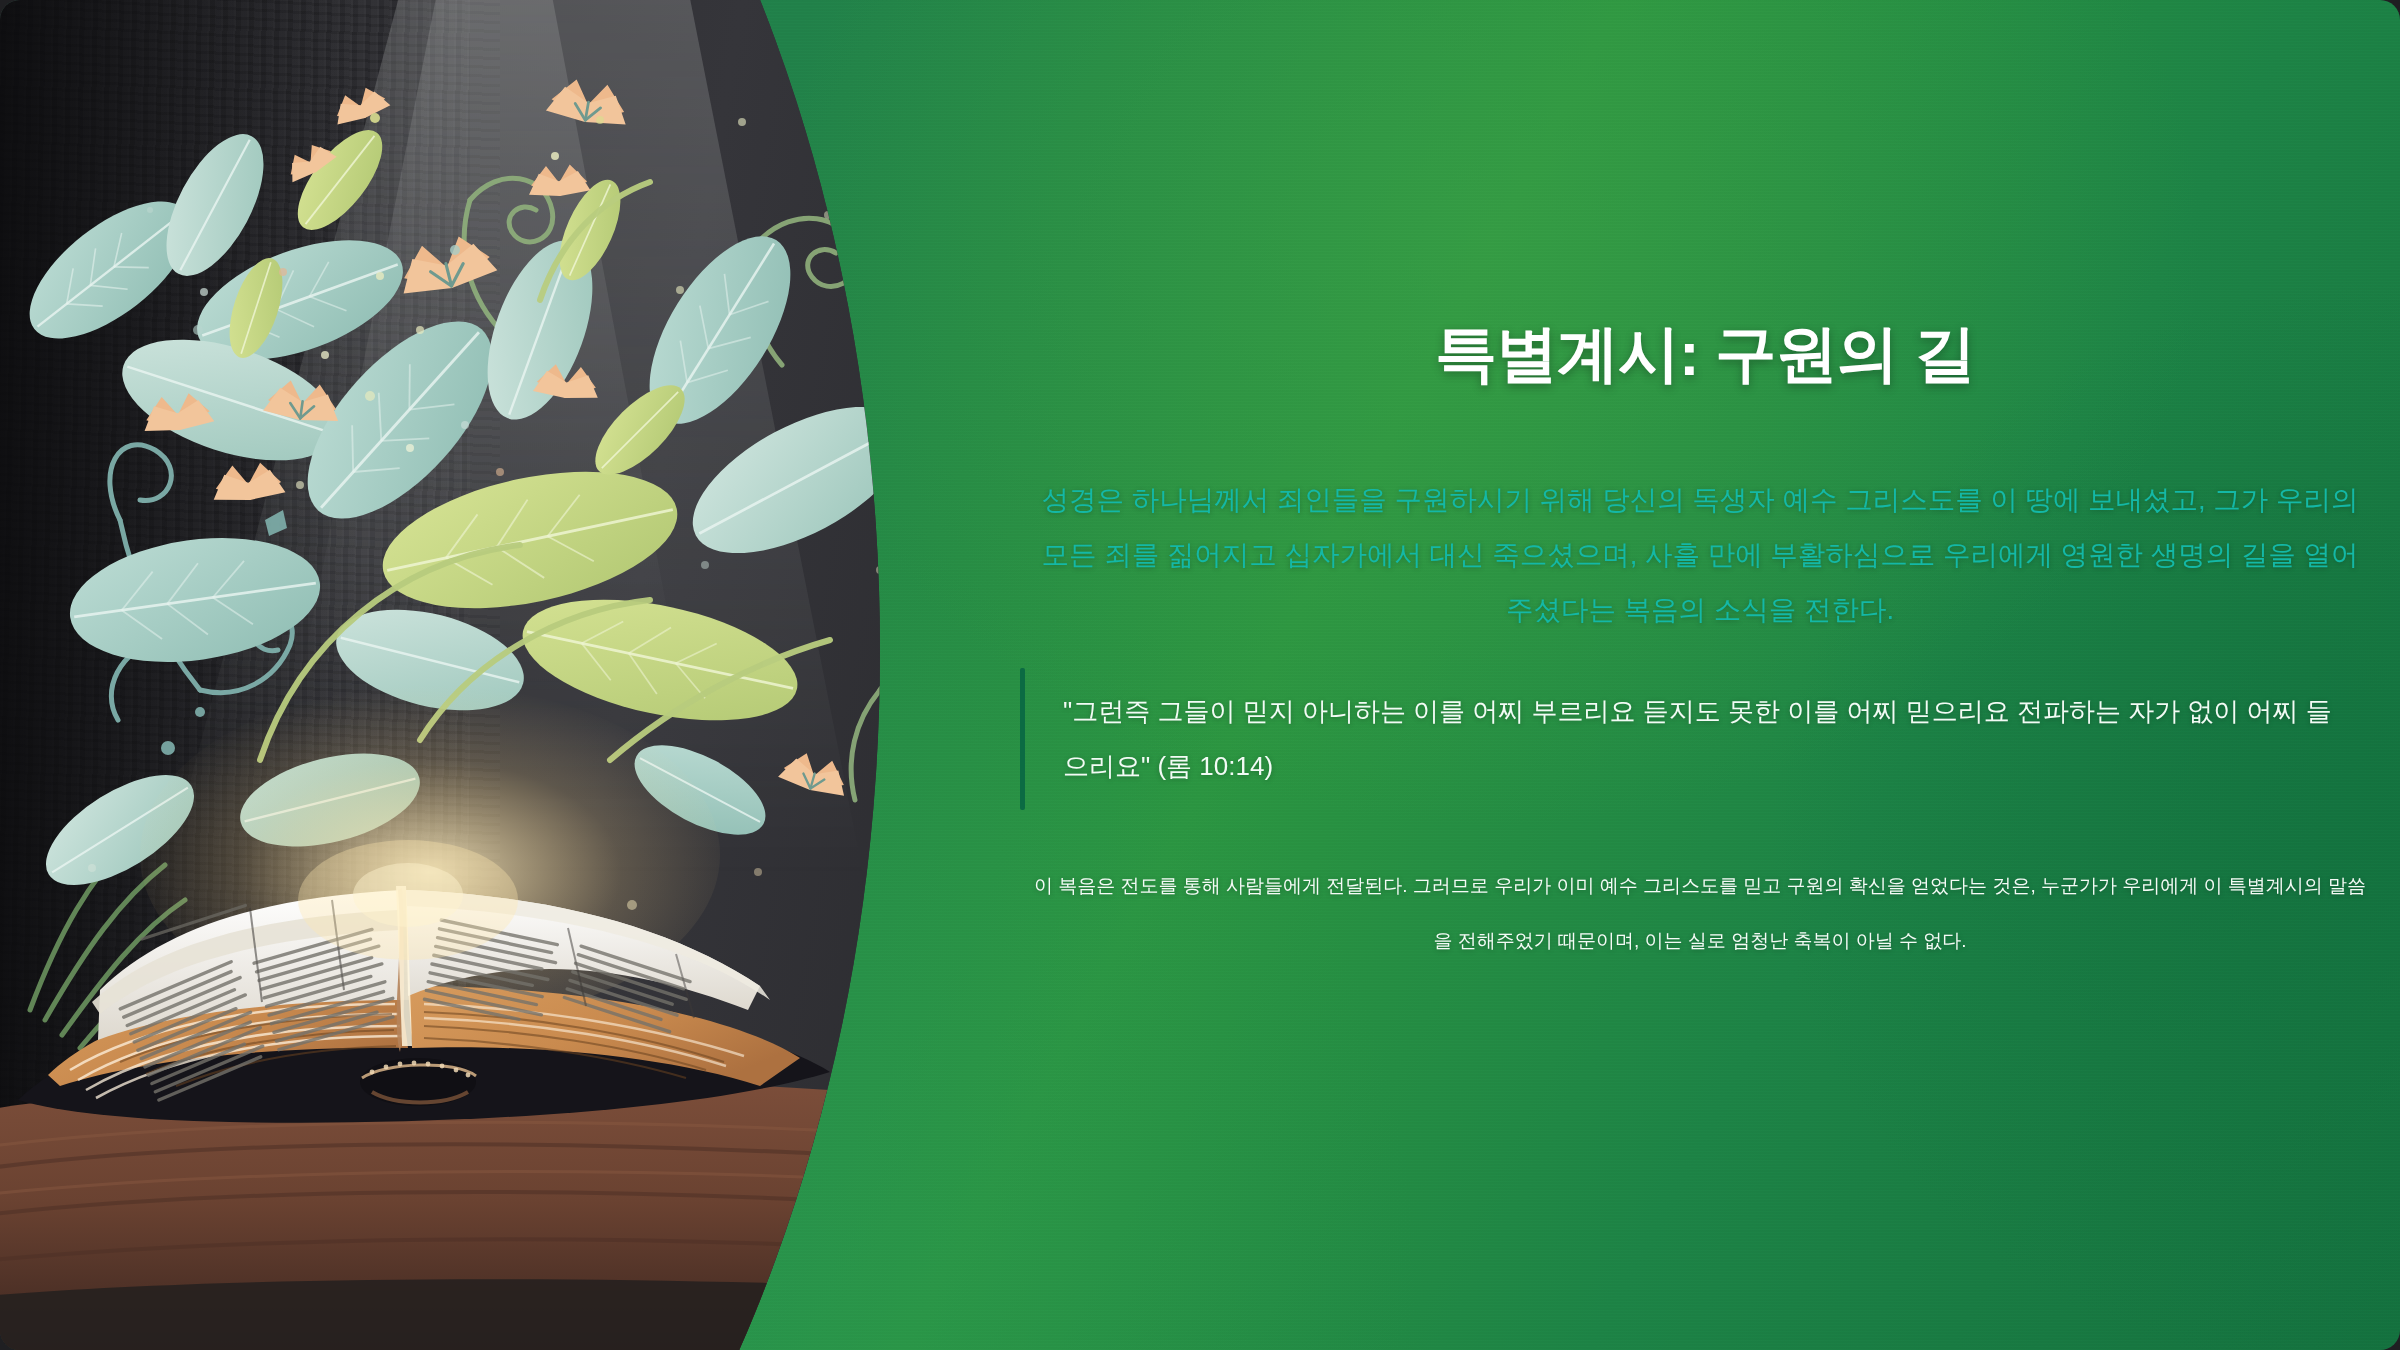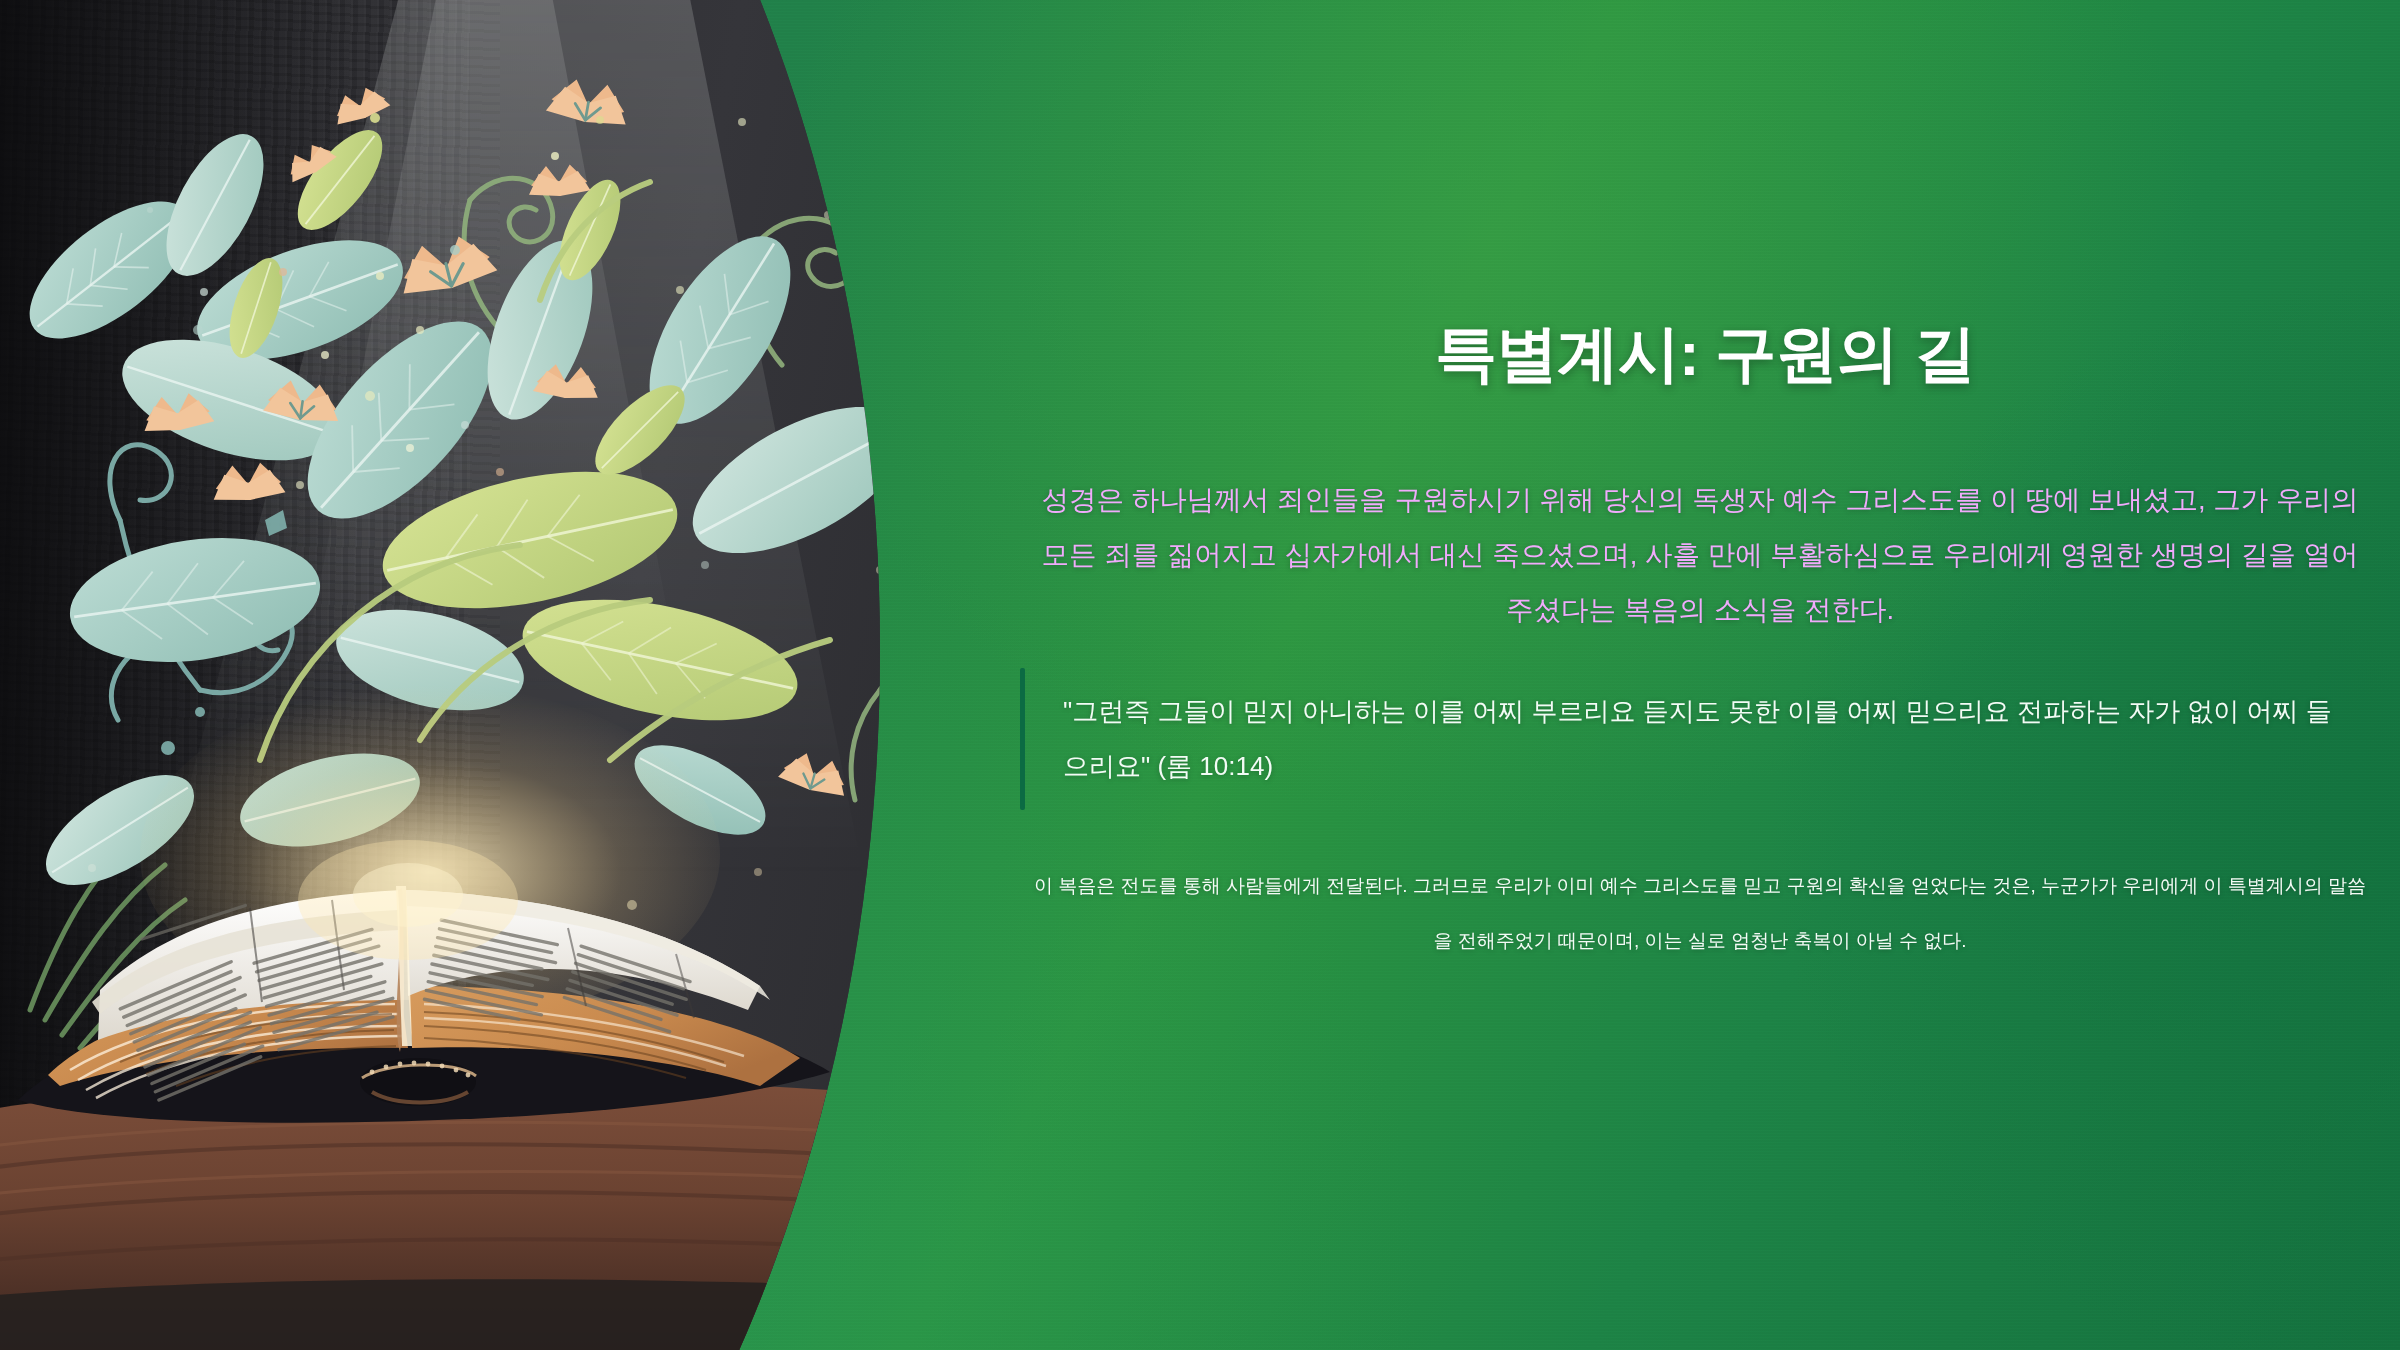--- a/index.html
+++ b/index.html
@@ -8,20 +8,21 @@
     overflow: hidden;
     background: #1f1f22;
     font-family: "Liberation Sans", "DejaVu Sans", sans-serif;
   }
 
   #slide {
     position: relative;
     width: 2400px;
     height: 1350px;
     overflow: hidden;
+    border-radius: 20px;
   }
 
   
   .green-panel {
     position: absolute;
     inset: 0;
     background:
       radial-gradient(ellipse 1100px 900px at 62% 18%, rgba(60,160,70,0.55) 0%, rgba(60,160,70,0) 65%),
       radial-gradient(ellipse 900px 800px at 100% 62%, rgba(18,112,62,0.75) 0%, rgba(18,112,62,0) 70%),
       radial-gradient(ellipse 1000px 1100px at 30% 95%, rgba(40,150,86,0.45) 0%, rgba(40,150,86,0) 70%),
@@ -119,21 +120,21 @@
     font-weight: bold;
     letter-spacing: -1px;
     text-shadow: 0 3px 10px rgba(0,0,0,.30);
     line-height: 1.1;
   }
   .lead {
     position: absolute;
     left: 20px; top: 472px;
     width: 1340px;
     text-align: center;
-    color: #f0abfc;
+    color: #14b8a6;
     font-size: 27.5px;
     line-height: 55px;
     text-shadow: 0 1px 5px rgba(0,0,0,.26);
   }
   .quote-wrap {
     position: absolute;
     left: 10px; top: 668px;
     width: 1360px;
     display: flex;
     align-items: stretch;

